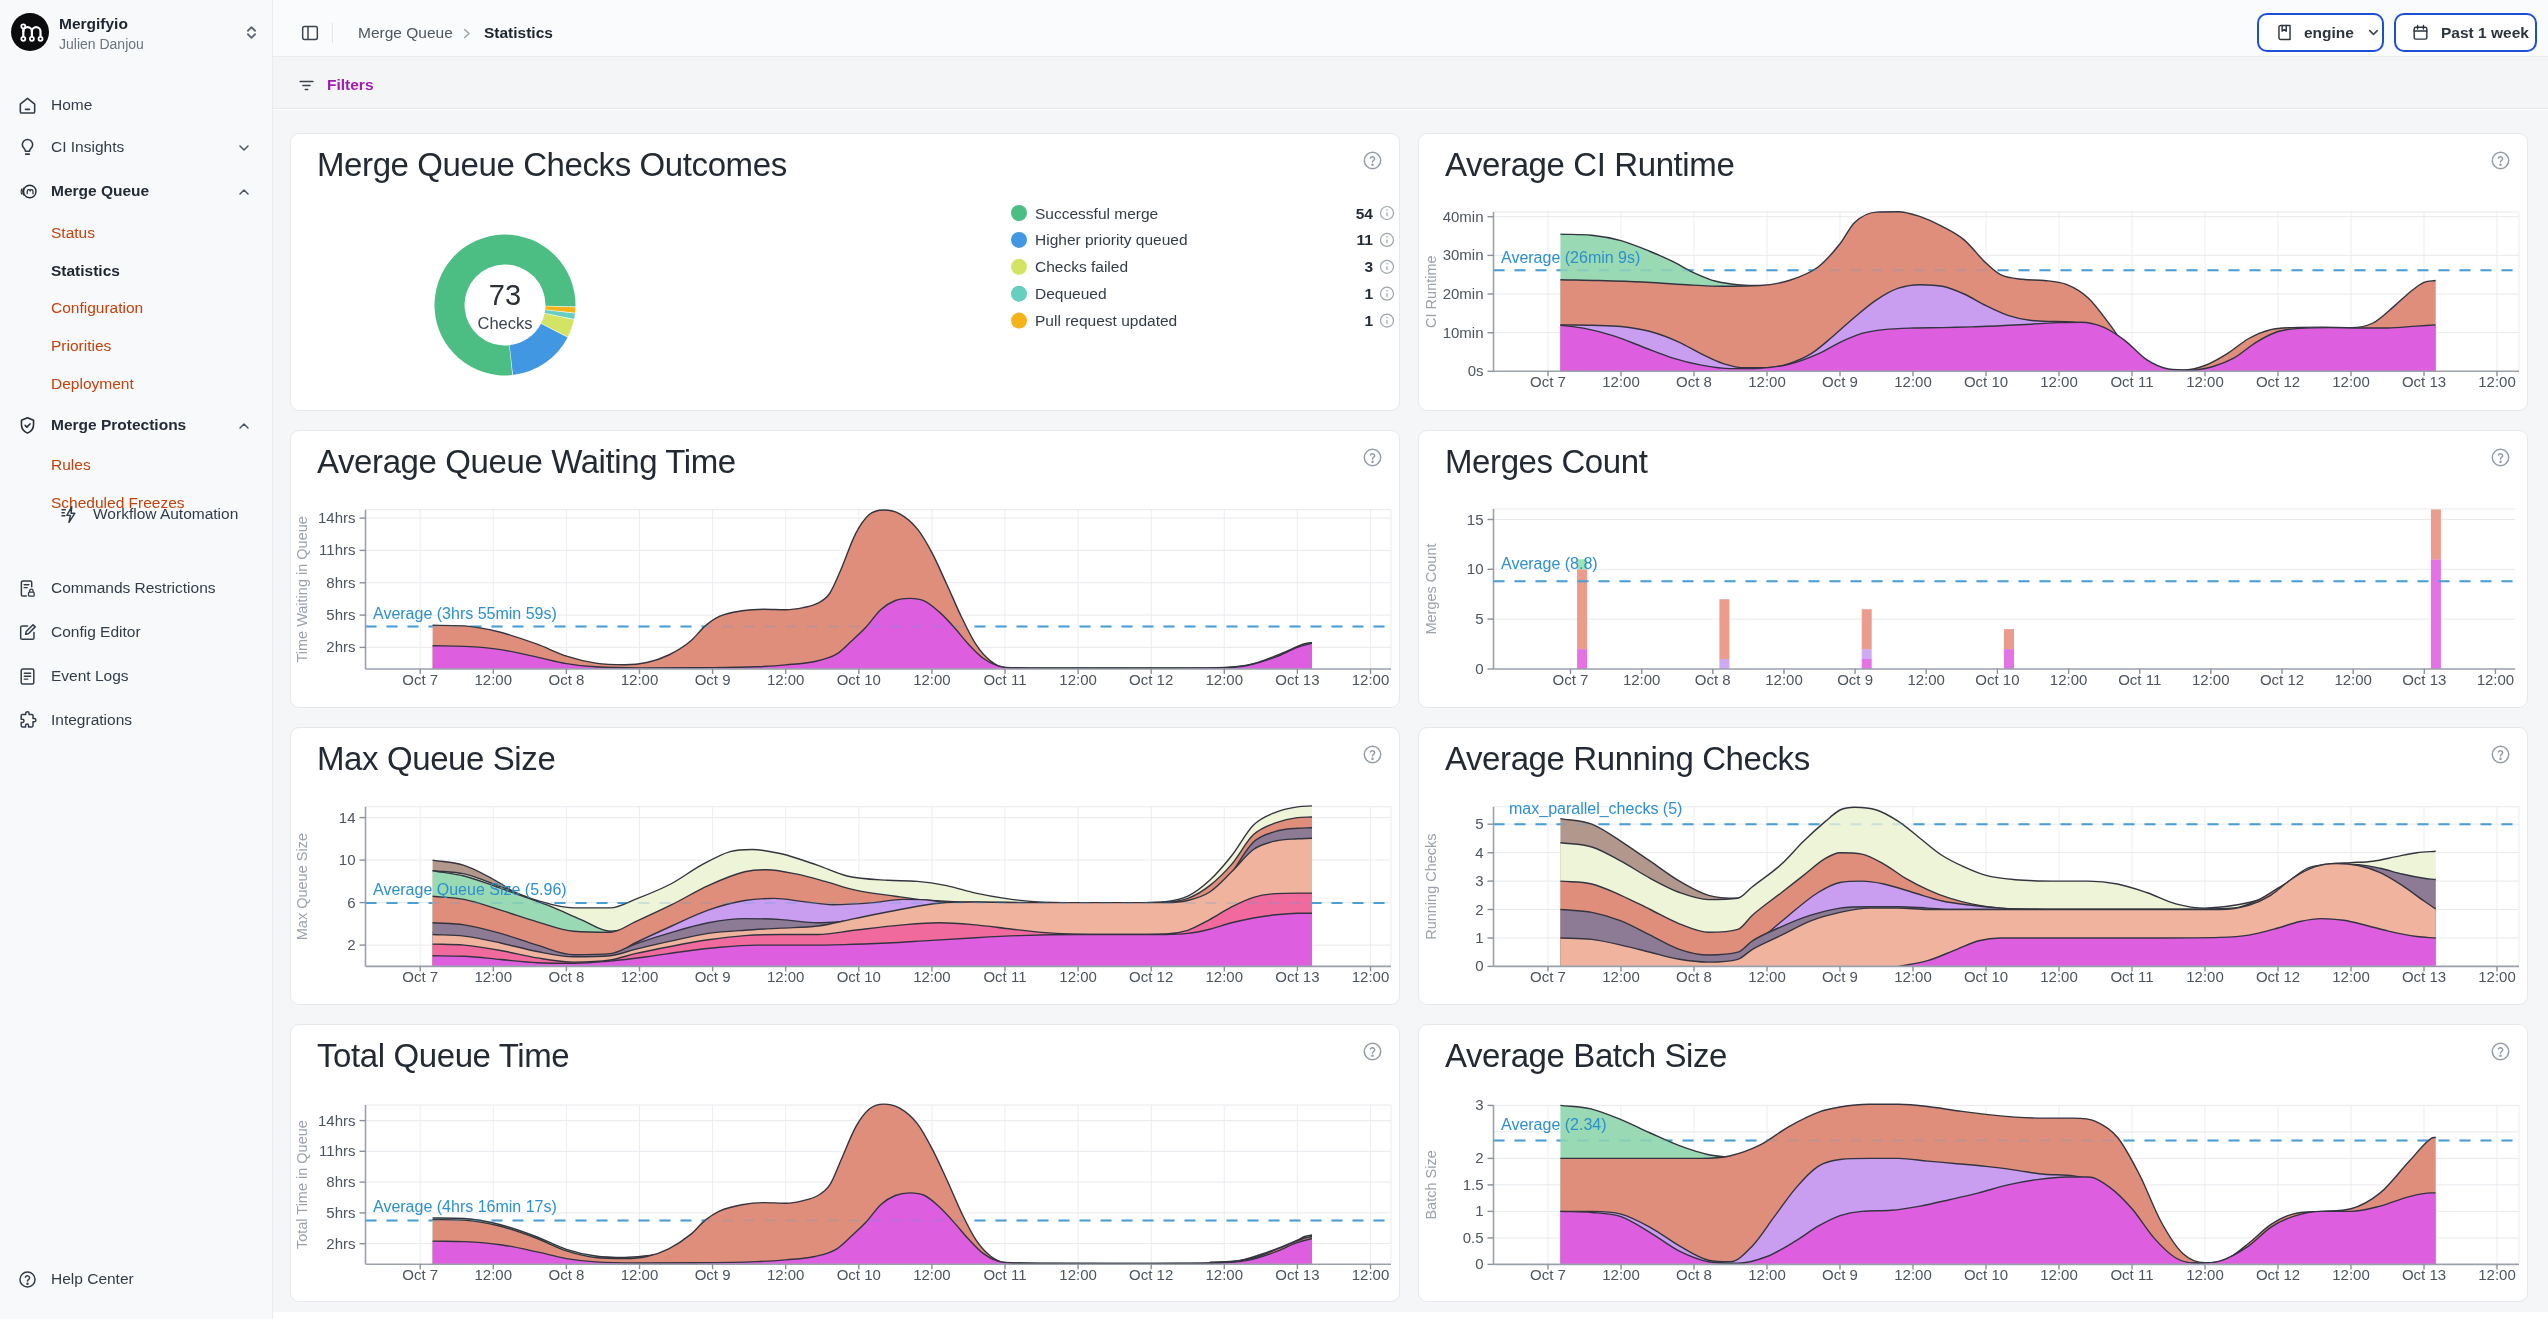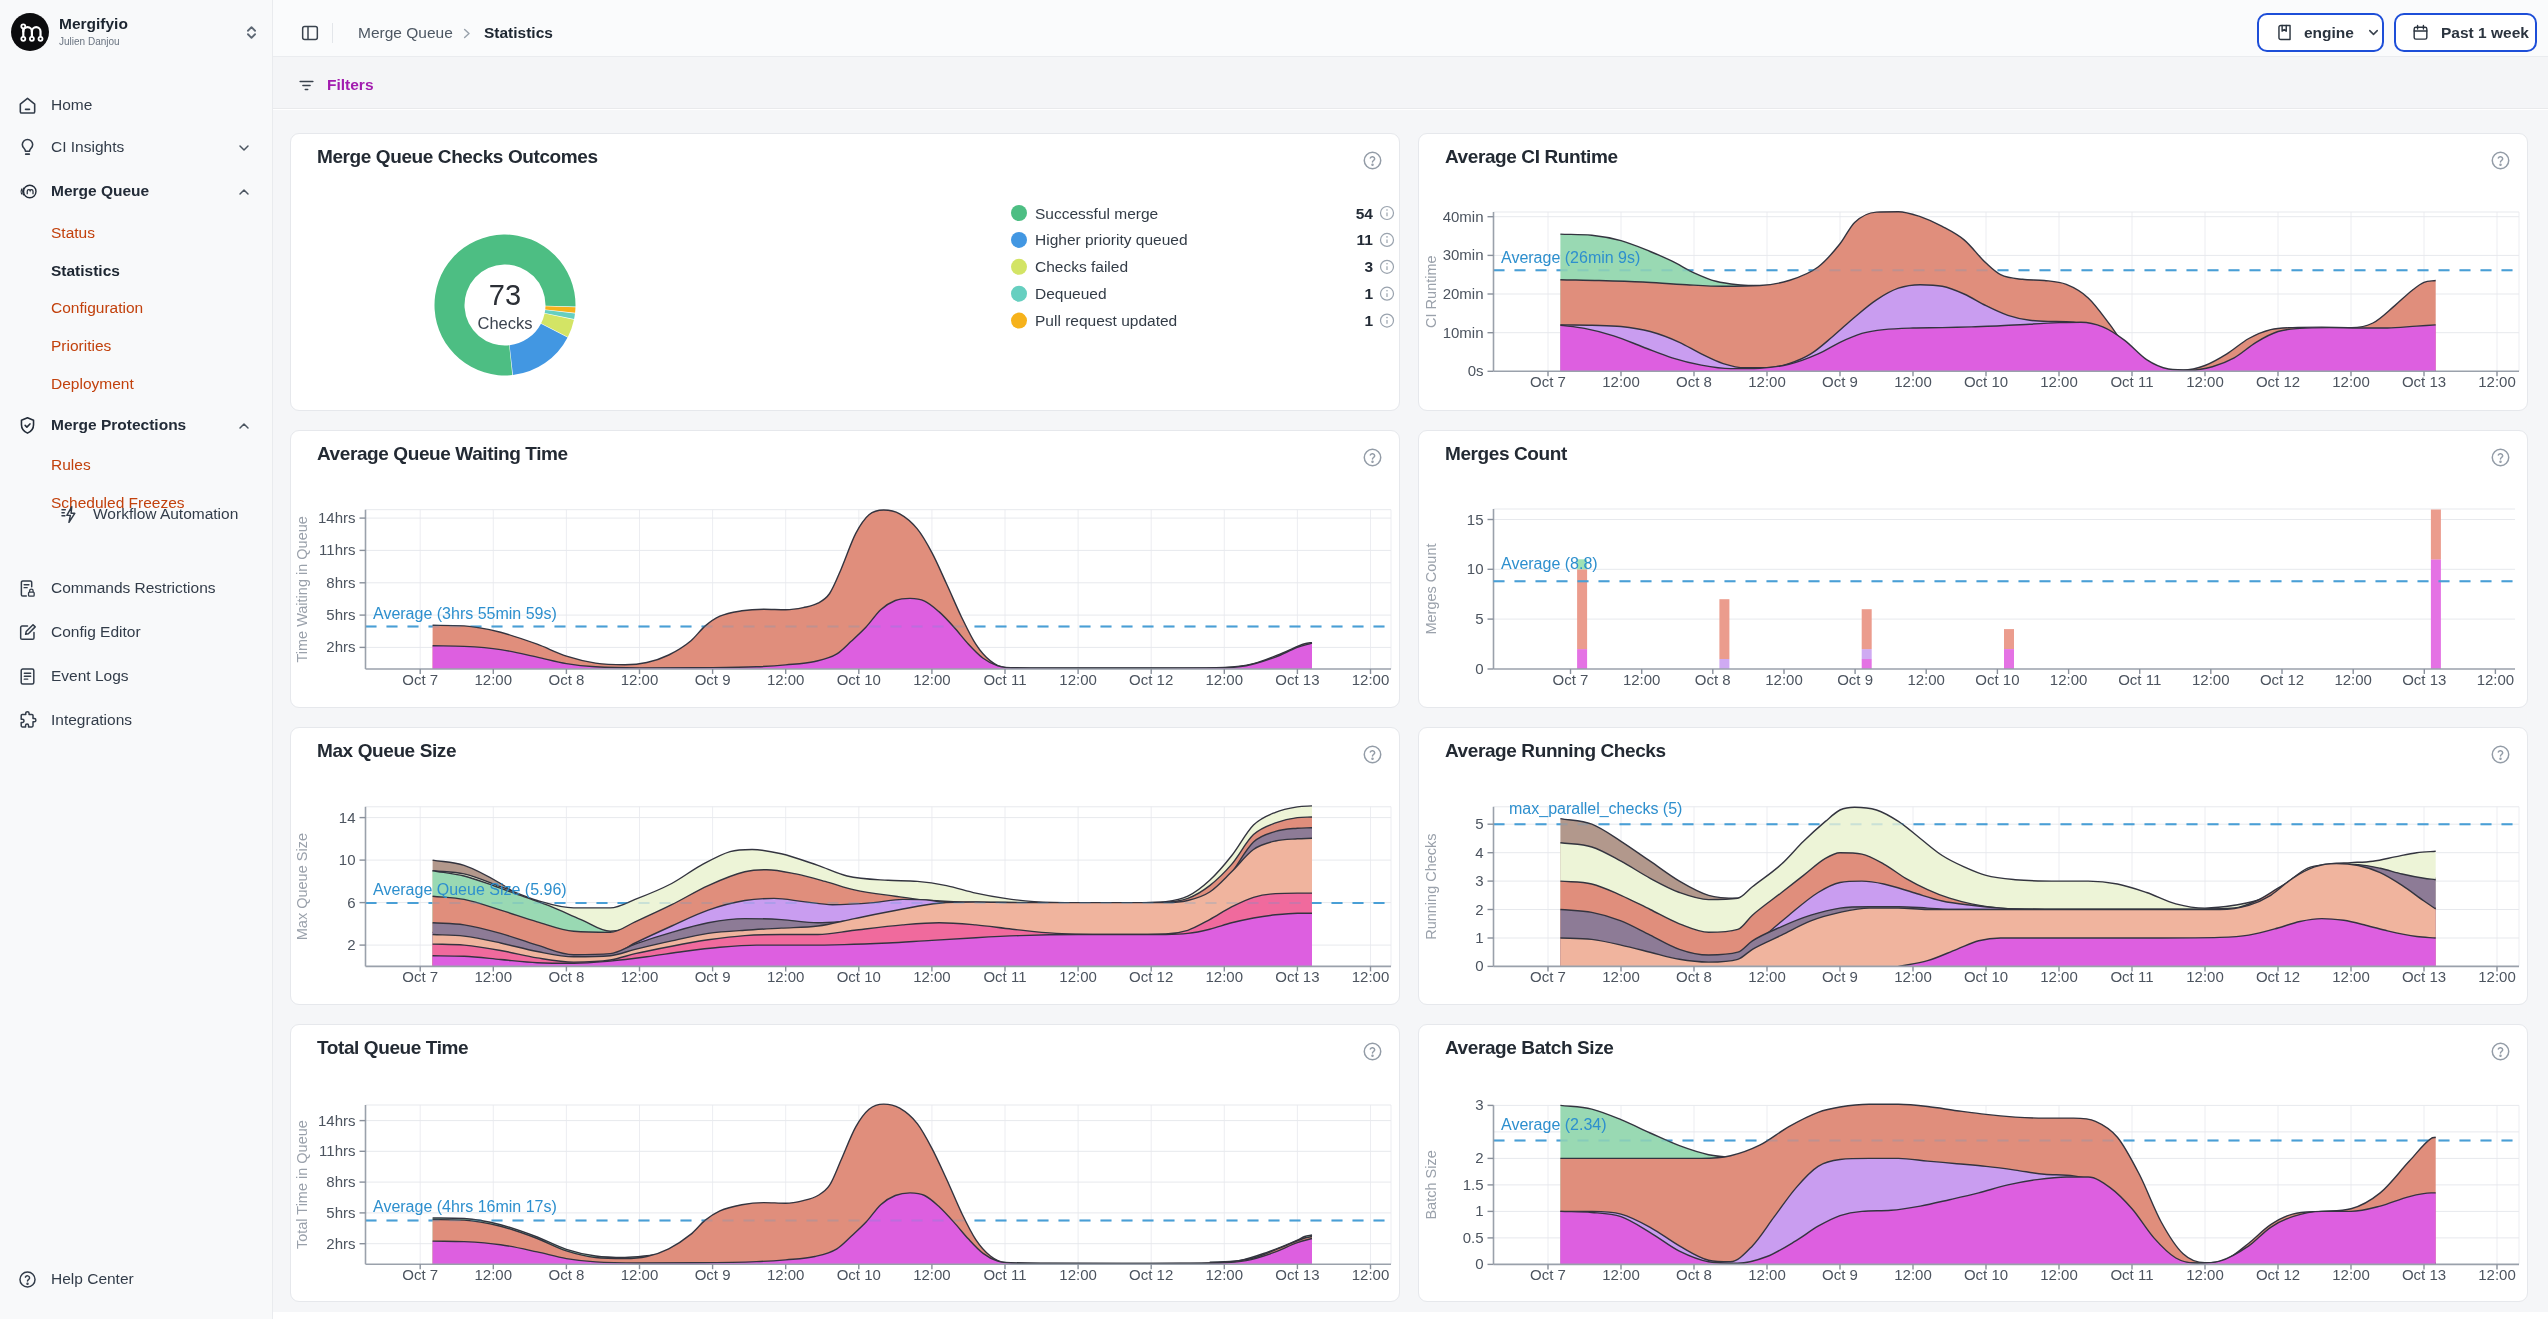--- a/index.html
+++ b/index.html
@@ -12,21 +12,21 @@
 .sb-tx { position:absolute; left:51px; top:1px; font-size:15.5px; color:#323c49; white-space:nowrap; }
 .sb-tx.b { font-weight:bold; color:#232c38; }
 .sb-sub { position:absolute; left:51px; font-size:15.5px; color:#c2410c; white-space:nowrap; }
 .sb-chev { position:absolute; right:21px; top:3px; width:16px; height:16px; }
 
 #topbar { position:absolute; left:273px; top:0; right:0; height:57px; background:#fafbfc; border-bottom:1px solid #eaecef; }
 #filtersbar { position:absolute; left:273px; top:57px; right:0; height:52px; background:#f4f5f7; border-bottom:1px solid #e9eaec; }
 #content { position:absolute; left:273px; top:110px; right:0; bottom:0; background:#f5f6f8; }
 .btn { position:absolute; top:13px; height:39px; background:#fff; border:2px solid #1d4ed8; border-radius:10px; display:flex; align-items:center; font-size:15.5px; color:#2b343f; font-weight:bold; }
 .card { position:absolute; width:1110px; height:278px; background:#fff; border:1px solid #e6e8ec; border-radius:9px; }
-.card h3 { position:absolute; left:26px; top:12px; font-size:19px; font-weight:700; color:#232a33; letter-spacing:-0.4px; }
+.card h3 { position:absolute; left:26px; top:12px; font-size:33px; font-weight:400; color:#232a33; letter-spacing:-0.4px; }
 .helpq { position:absolute; right:16px; top:16px; width:21px; height:21px; }
 </style>
 </head>
 <body>
 <div id="page">
 
 <div id="sidebar">
 
   <svg width="38" height="38" viewBox="0 0 38 38" style="position:absolute;left:11px;top:13px;">
     <circle cx="19" cy="19" r="19" fill="#0c0c0e"></circle>
@@ -36,21 +36,21 @@
       <path d="M20.9 18.6 c0-2.6 1.9-4.4 4.3-4.4 2.4 0 4.3 1.8 4.3 4.4 V25.3"></path>
     </g>
     <g fill="#0c0c0e" stroke="#fff" stroke-width="1.8">
       <circle cx="12.3" cy="13.3" r="2.0"></circle>
       <circle cx="12.3" cy="25.8" r="2.0"></circle>
       <circle cx="20.9" cy="25.8" r="2.0"></circle>
       <circle cx="29.5" cy="25.8" r="2.0"></circle>
     </g>
   </svg>
   <div style="position:absolute;left:59px;top:15px;font-size:15.5px;font-weight:bold;color:#1c2530;">Mergifyio</div>
-  <div style="position:absolute;left:59px;top:36px;font-size:10px;color:#6a7481;">Julien Danjou</div>
+  <div style="position:absolute;left:59px;top:36px;font-size:14px;color:#6a7481;">Julien Danjou</div>
   <svg width="17" height="17" viewBox="0 0 24 24" style="position:absolute;left:243px;top:24px;" fill="none" stroke="#5d6773" stroke-width="2.6" stroke-linecap="round" stroke-linejoin="round">
         <path d="M7 9.5 12 4.5 17 9.5"></path>
         <path d="M7 14.5 12 19.5 17 14.5"></path>
       </svg>
 
   <div class="sb-item" style="top:95px;">
     <svg class="sb-ic" viewBox="0 0 24 24" fill="none" stroke="#323c49" stroke-width="1.8" stroke-linecap="round" stroke-linejoin="round">
           <path d="M3.8 10.3 12 3.8l8.2 6.5V19c0 .9-.7 1.6-1.6 1.6H5.4c-.9 0-1.6-.7-1.6-1.6Z"></path>
           <path d="M9.7 16.4h4.6"></path>
         </svg>

